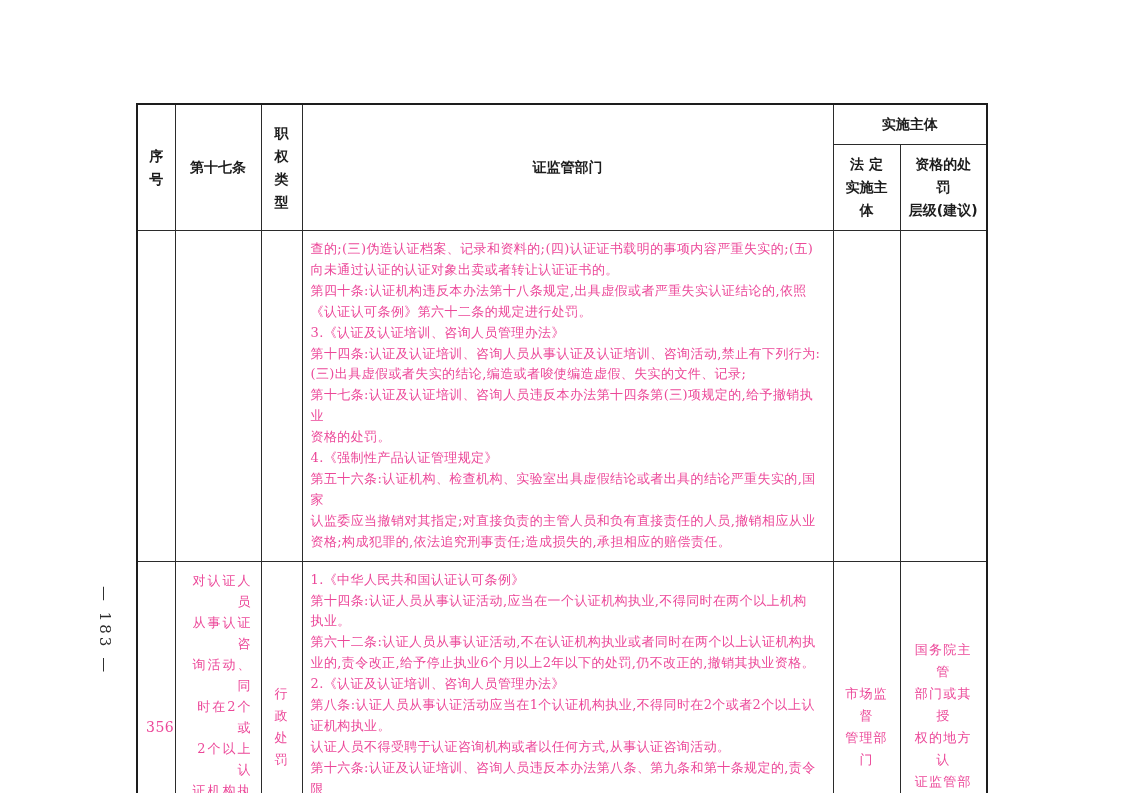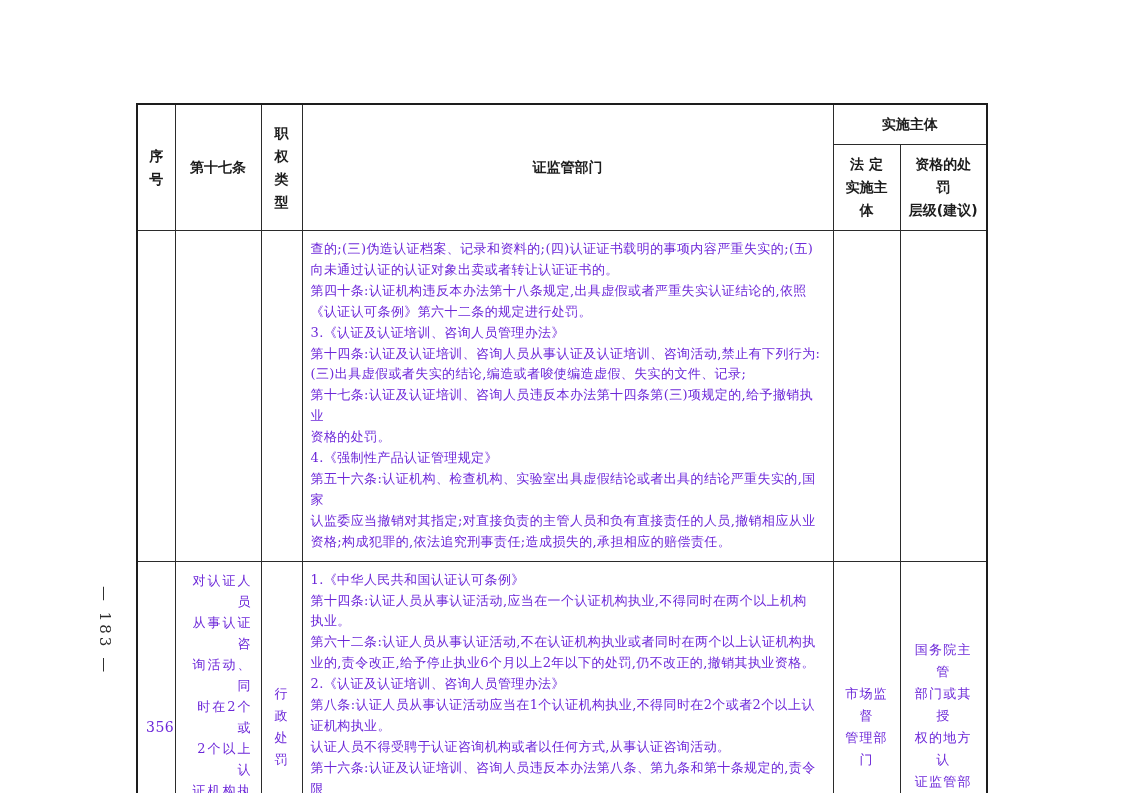--- a/index.html
+++ b/index.html
@@ -52,21 +52,21 @@
     font-weight: bold;
     font-size: 14px;
     color: #1c1c1c;
     text-align: center;
     vertical-align: middle;
     white-space: pre-line;
     line-height: 23px;
   }
   td.cell {
     font-size: 13px;
-    color: #6d28d9;
+    color: #ec4899;
     vertical-align: middle;
     white-space: pre-line;
   }
   td.c-no {
     text-align: left;
     font-size: 14px;
     letter-spacing: 0.5px;
   }
   td.c-item {
     text-align: right;

